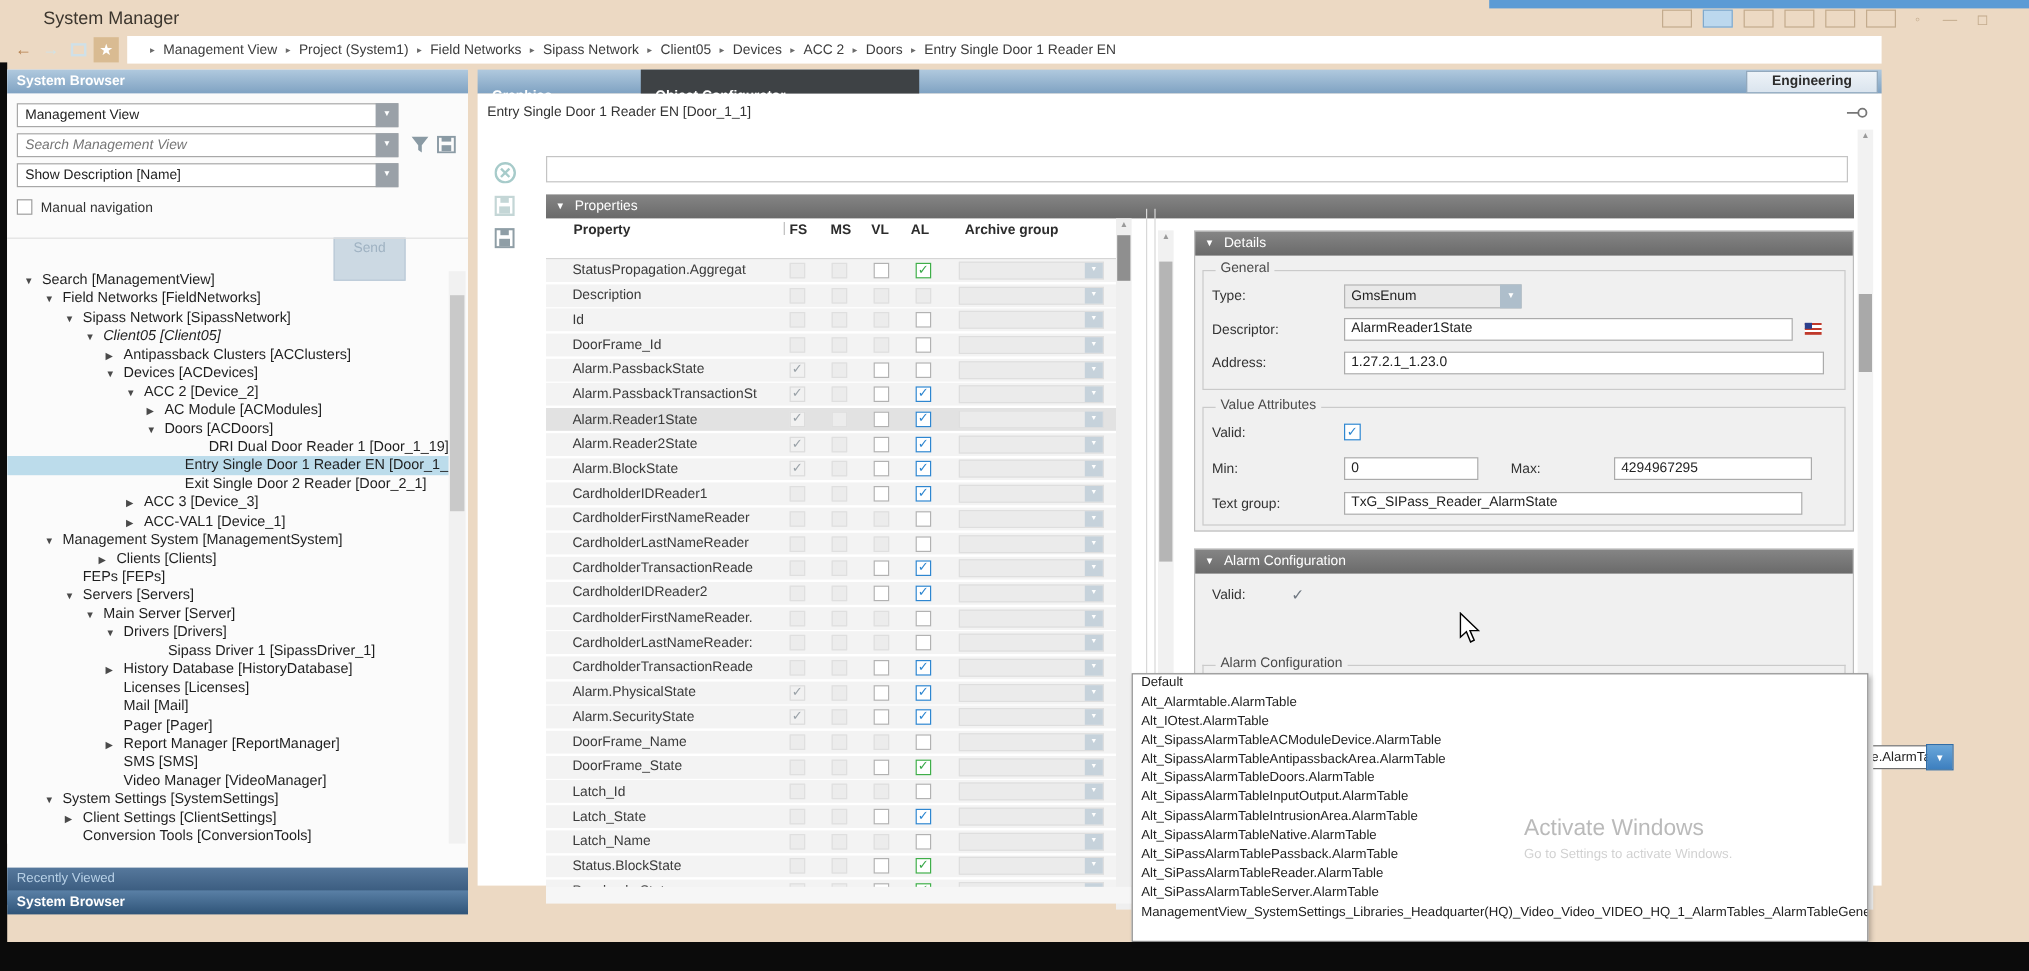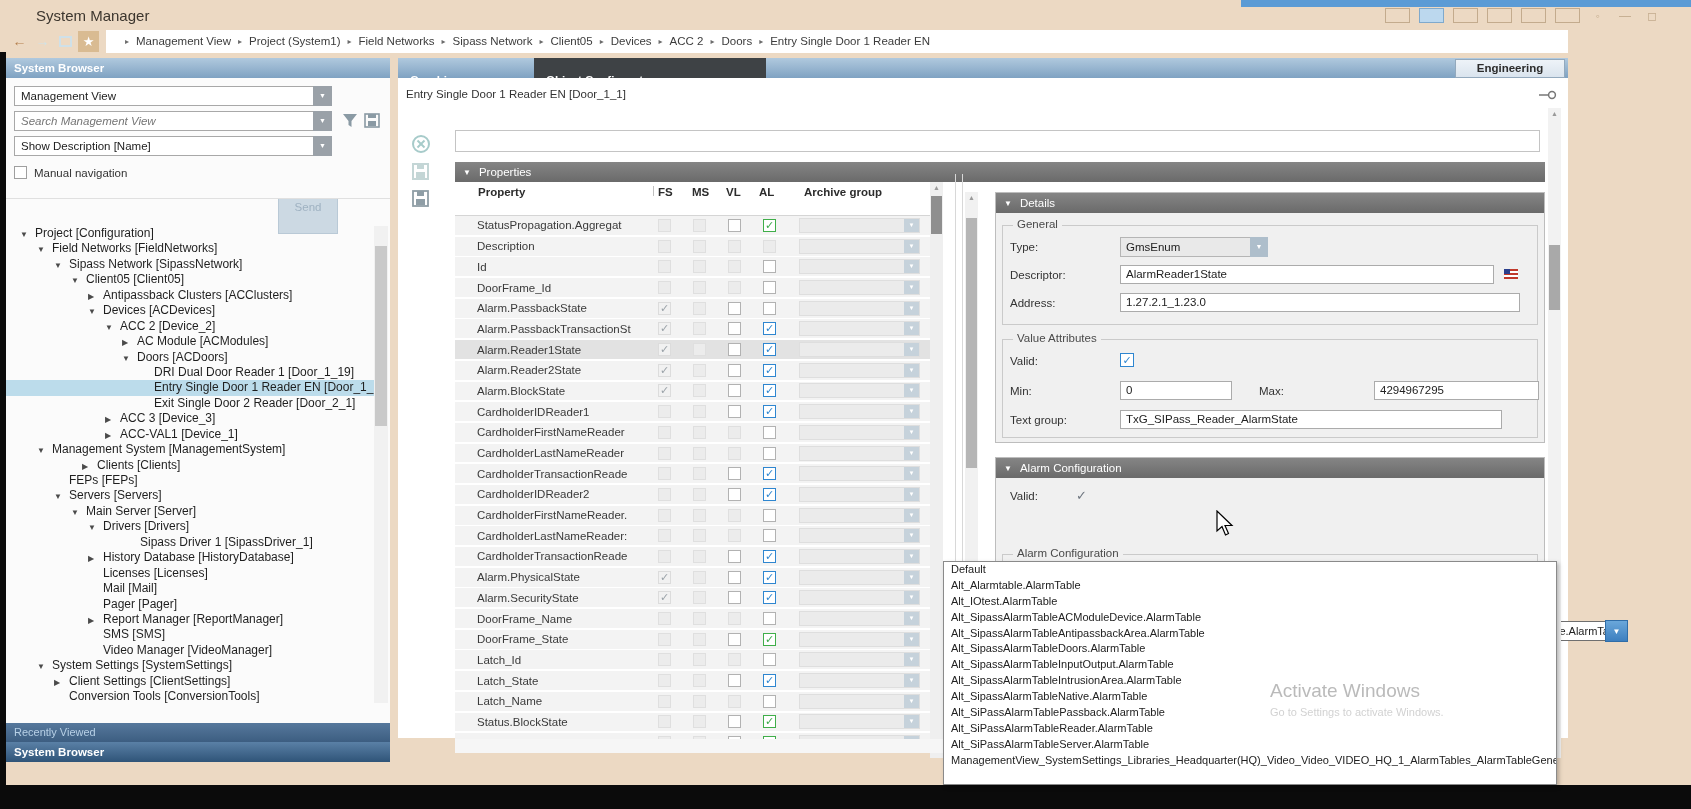--- a/index.html
+++ b/index.html
@@ -231,30 +231,30 @@
       <div class="sel-box" id="sb-show">
         <span>Show Description [Name]</span>
         <span class="dbtn">▼</span>
       </div>
       <div id="sb-manual">
         <span class="box"></span><span>Manual navigation</span>
       </div>
       <div id="send-btn">Send</div>
       <div id="sb-sep"></div>
       <div id="tree">
-          <div class="trow" style="padding-left: 14px;"><span class="tw">▼</span><span>Project [Configuration]</span></div>
+          <div class="trow" style="padding-left: 14px;"><span class="tw">▼</span><span>Search [ManagementView]</span></div>
           <div class="trow" style="padding-left: 31px;"><span class="tw">▼</span><span>Field Networks [FieldNetworks]</span></div>
           <div class="trow" style="padding-left: 48px;"><span class="tw">▼</span><span>Sipass Network [SipassNetwork]</span></div>
-          <div class="trow" style="padding-left: 65px;"><span class="tw">▼</span><span>Client05 [Client05]</span></div>
+          <div class="trow" style="padding-left: 65px; font-style: italic;"><span class="tw">▼</span><span>Client05 [Client05]</span></div>
           <div class="trow" style="padding-left: 82px;"><span class="tw">▶</span><span>Antipassback Clusters [ACClusters]</span></div>
           <div class="trow" style="padding-left: 82px;"><span class="tw">▼</span><span>Devices [ACDevices]</span></div>
           <div class="trow" style="padding-left: 99px;"><span class="tw">▼</span><span>ACC 2 [Device_2]</span></div>
           <div class="trow" style="padding-left: 116px;"><span class="tw">▶</span><span>AC Module [ACModules]</span></div>
           <div class="trow" style="padding-left: 116px;"><span class="tw">▼</span><span>Doors [ACDoors]</span></div>
-          <div class="trow" style="padding-left: 133px;"><span class="tw"></span><span>DRI Dual Door Reader 1 [Door_1_19]</span></div>
+          <div class="trow" style="padding-left: 133px; text-align: right;"><span class="tw"></span><span>DRI Dual Door Reader 1 [Door_1_19]</span></div>
           <div class="trow sel" style="padding-left: 133px;"><span class="tw"></span><span>Entry Single Door 1 Reader EN [Door_1_1]</span></div>
           <div class="trow" style="padding-left: 133px;"><span class="tw"></span><span>Exit Single Door 2 Reader [Door_2_1]</span></div>
           <div class="trow" style="padding-left: 99px;"><span class="tw">▶</span><span>ACC 3 [Device_3]</span></div>
           <div class="trow" style="padding-left: 99px;"><span class="tw">▶</span><span>ACC-VAL1 [Device_1]</span></div>
           <div class="trow" style="padding-left: 31px;"><span class="tw">▼</span><span>Management System [ManagementSystem]</span></div>
           <div class="trow" style="padding-left: 76px;"><span class="tw">▶</span><span>Clients [Clients]</span></div>
           <div class="trow" style="padding-left: 48px;"><span class="tw"></span><span>FEPs [FEPs]</span></div>
           <div class="trow" style="padding-left: 48px;"><span class="tw">▼</span><span>Servers [Servers]</span></div>
           <div class="trow" style="padding-left: 65px;"><span class="tw">▼</span><span>Main Server [Server]</span></div>
           <div class="trow" style="padding-left: 82px;"><span class="tw">▼</span><span>Drivers [Drivers]</span></div>
@@ -646,21 +646,21 @@
         <div class="inp" style="left:124px; top:100px; width:400px">1.27.2.1_1.23.0</div>
 
         <div class="grp" style="left:6px; top:146px; width:536px; height:99px">
           <span class="grp-legend">Value Attributes</span>
         </div>
         <span class="flabel" style="left:14px; top:162px">Valid:</span>
         <span class="cb-detail" style="left:124px; top:160px"></span>
         <span class="flabel" style="left:14px; top:192px">Min:</span>
         <div class="inp" style="left:124px; top:188px; width:112px">0</div>
         <span class="flabel" style="left:263px; top:192px">Max:</span>
-        <div class="inp" style="left:378px; top:188px; width:165px">4294967295</div>
+        <div class="inp" style="left:349px; top:188px; width:165px">4294967295</div>
         <span class="flabel" style="left:14px; top:221px">Text group:</span>
         <div class="inp" style="left:124px; top:217px; width:382px">
           <span>TxG_SIPass_Reader_AlarmState</span>
           
         </div>
       </div>
 
       <div class="panel" id="apanel">
         <div class="sechdr"><span class="tri">▼</span><span>Alarm Configuration</span></div>
         <span class="flabel" style="left:14px; top:32px">Valid:</span>

